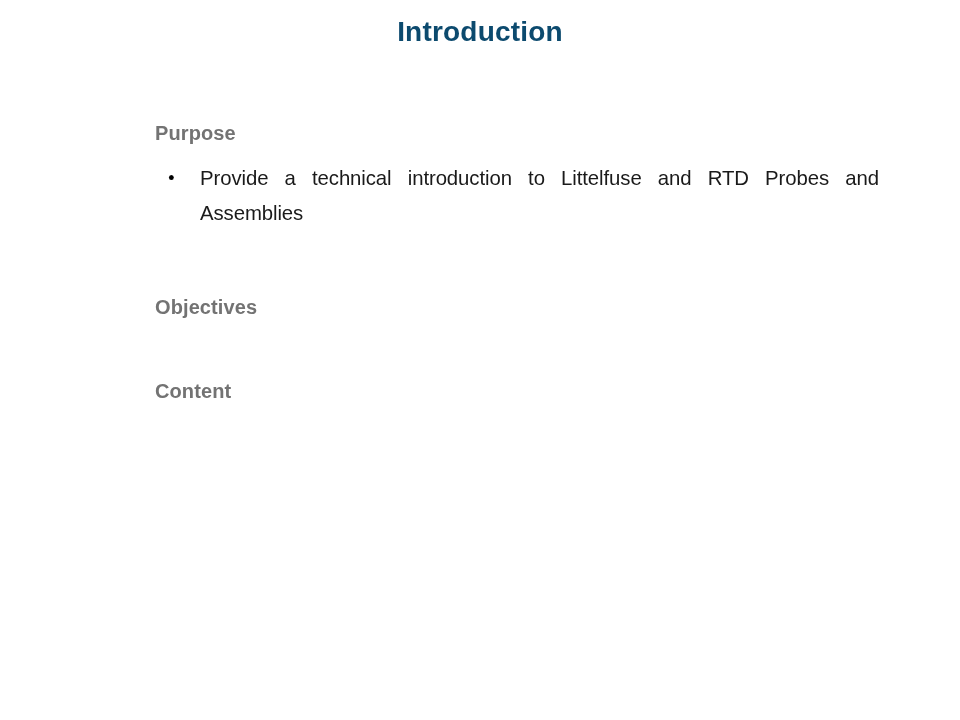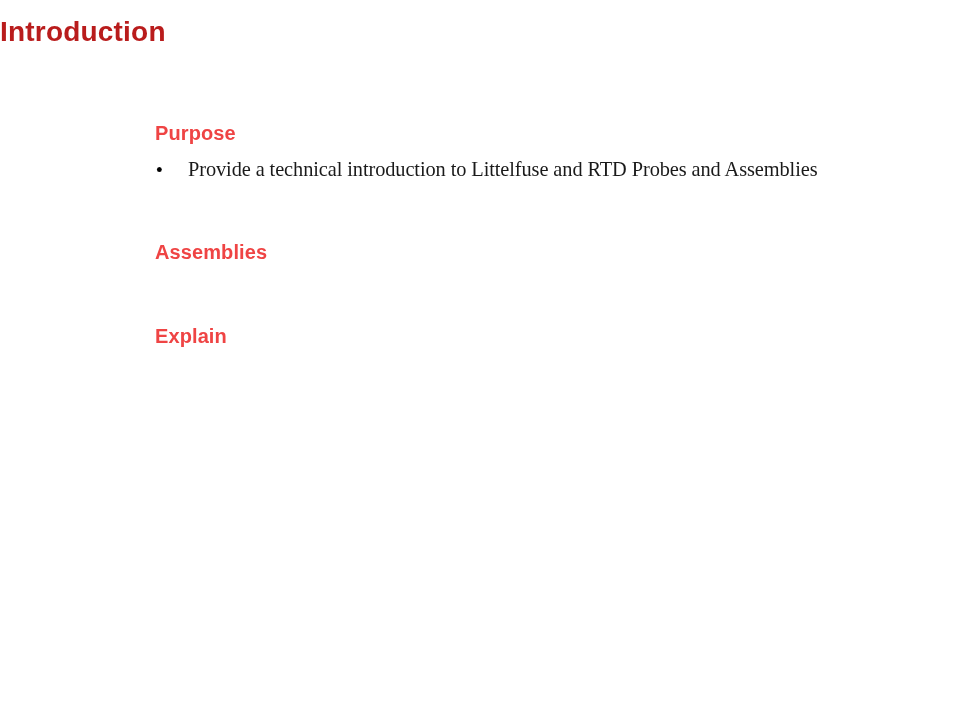--- a/index.html
+++ b/index.html
@@ -22,55 +22,54 @@
     height: 720px;
     background: #ffffff;
   }
 
   
   .slide-title {
     position: absolute;
     top: 14px;
     left: 0;
     width: 960px;
-    text-align: left;
+    text-align: center;
     font-size: 28px;
     font-weight: bold;
     letter-spacing: 0.2px;
-    color: #b91c1c;
+    color: #0c4a6e;
     line-height: 36px;
     white-space: nowrap;
   }
 
   
   .body-area {
     position: absolute;
     top: 118px;
     left: 155px;
     width: 690px;
   }
 
   .section {
     margin: 0;
   }
 
   .section-heading {
     font-size: 20px;
     font-weight: bold;
     line-height: 30px;
-    color: #ef4444;
+    color: #737373;
     margin: 0 0 4px 0;
     letter-spacing: 0.1px;
   }
 
   .bullet-list {
     list-style: none;
-    margin: 0;
+    margin: 12px;
     padding: 0;
-    font-family: Liberation Serif, serif;
   }
 
   .bullet-item {
     position: relative;
     padding-left: 34px;
     font-size: 21px;
     line-height: 35px;
     color: #1a1a1a;
     text-align: justify;
     text-justify: inter-word;
@@ -116,23 +115,23 @@
         <li class="bullet-item">
           <span class="bullet-dot"></span>
           <span>Provide a technical introduction to Littelfuse and RTD Probes and Assemblies</span>
         </li>
       </ul>
     </div>
 
     <div class="gap-1"></div>
 
     <div class="section section-objectives">
-      <div class="section-heading">Assemblies</div>
+      <div class="section-heading">Objectives</div>
     </div>
 
     <div class="gap-2"></div>
 
     <div class="section section-content">
-      <div class="section-heading">Explain</div>
+      <div class="section-heading">Content</div>
     </div>
 
   </div>
 </div>
 
 </body></html>

